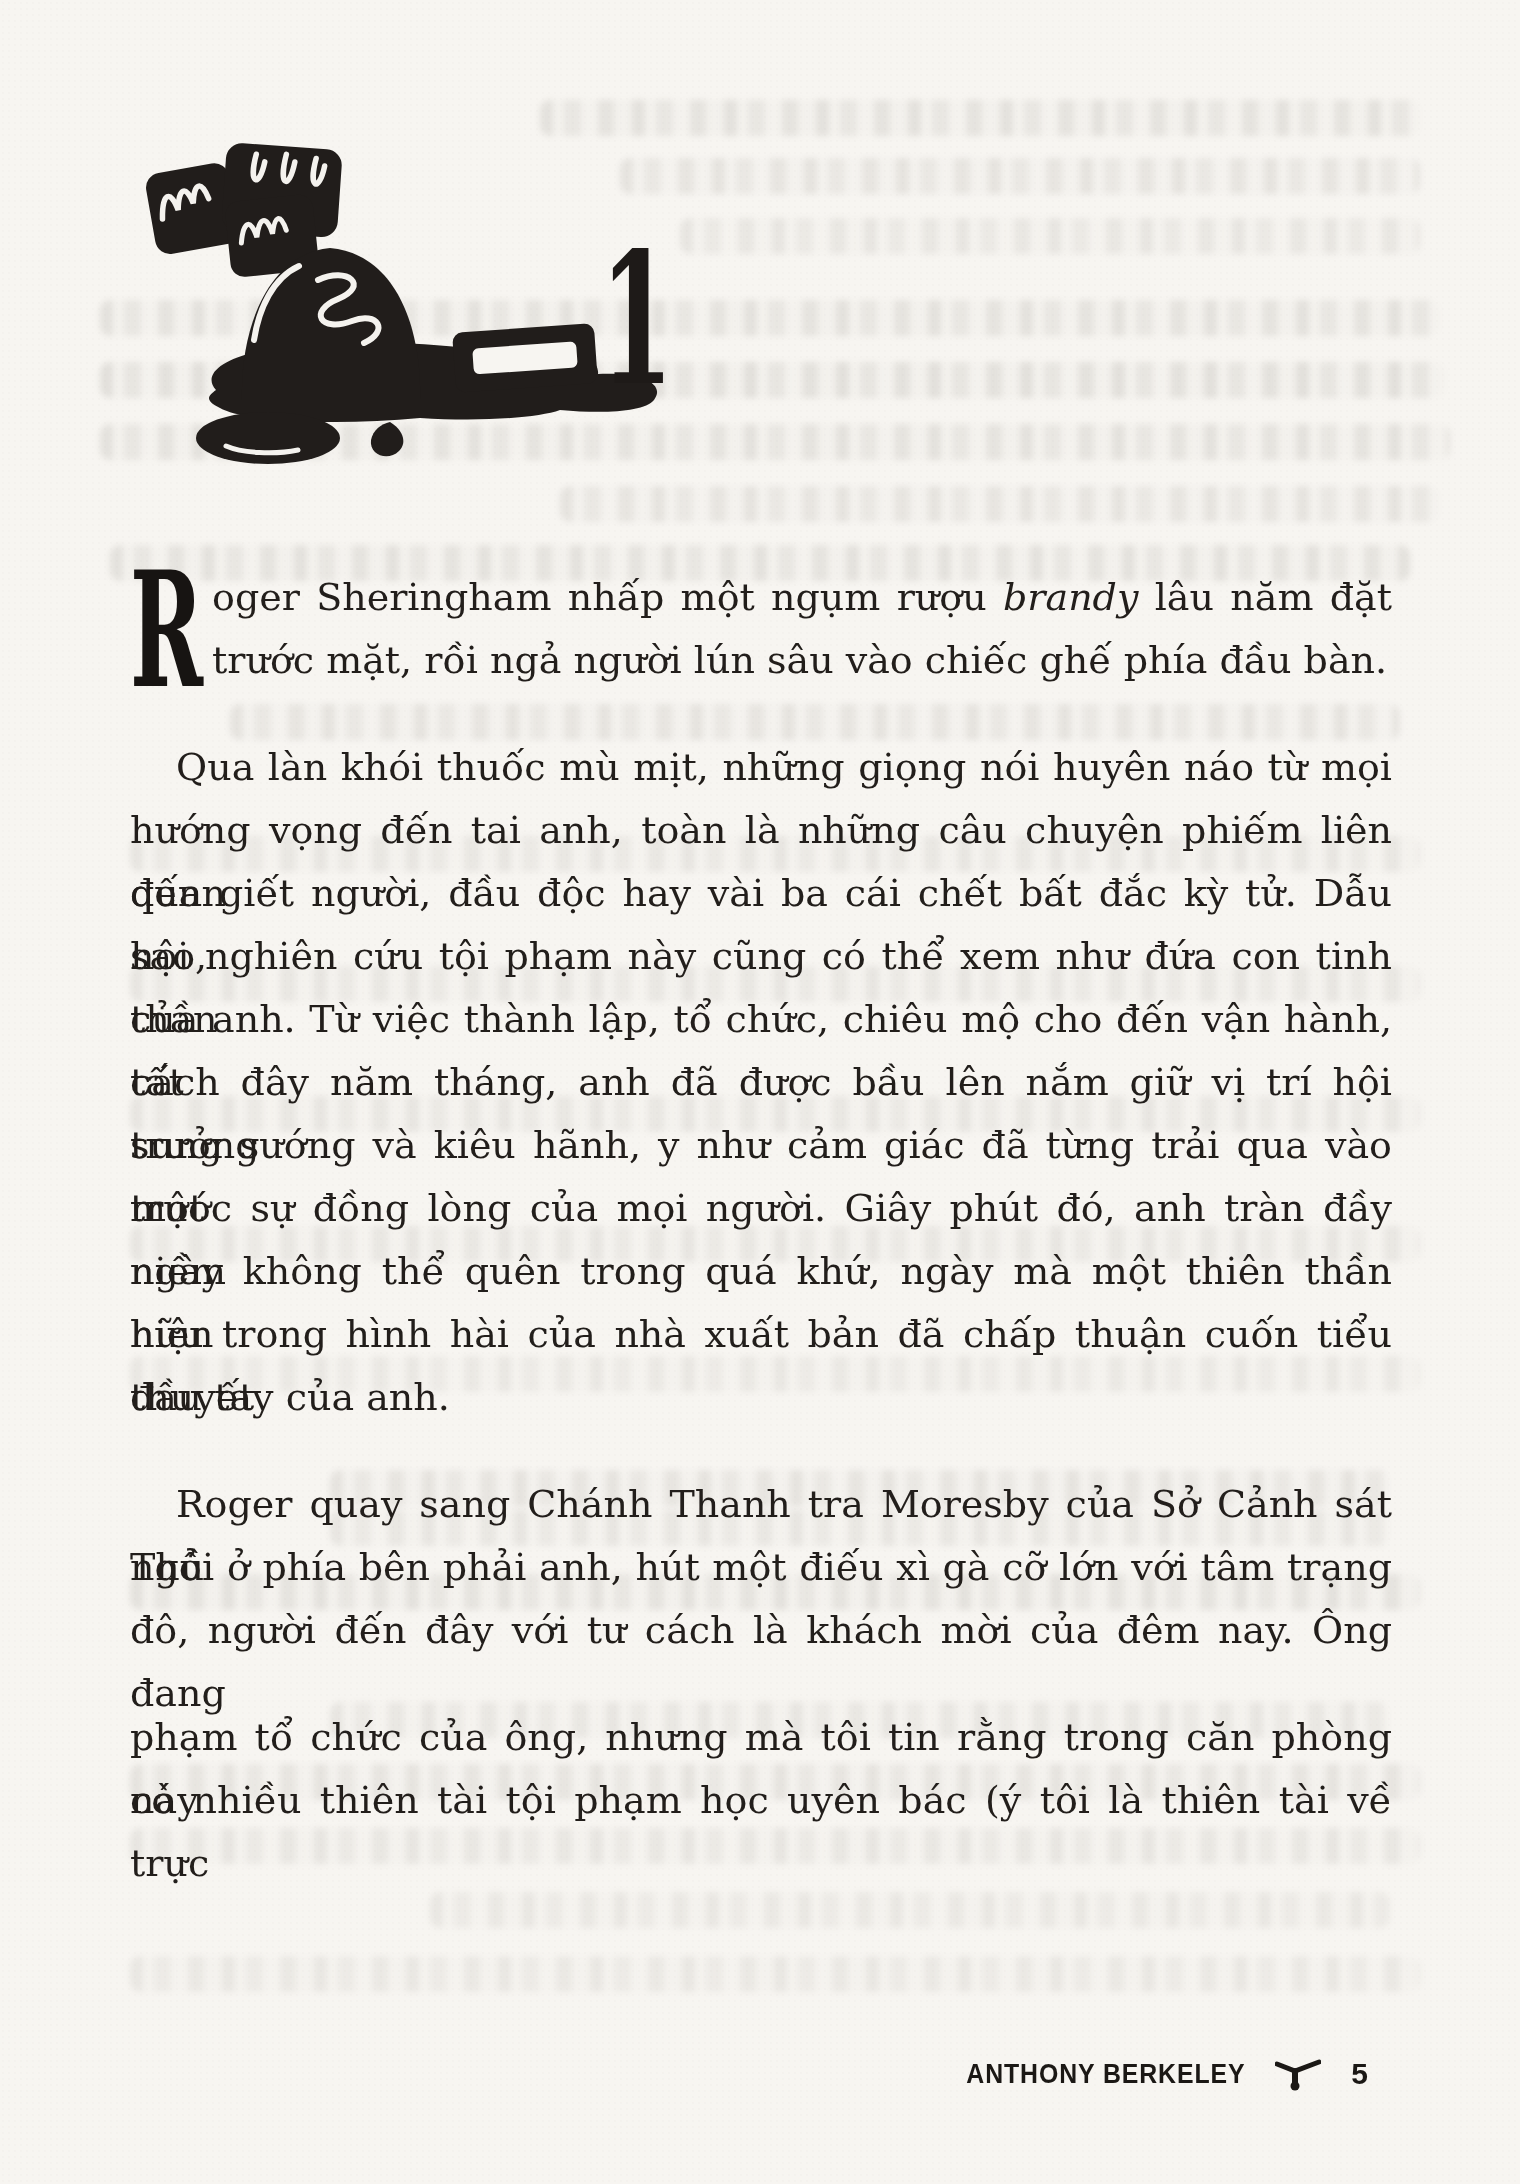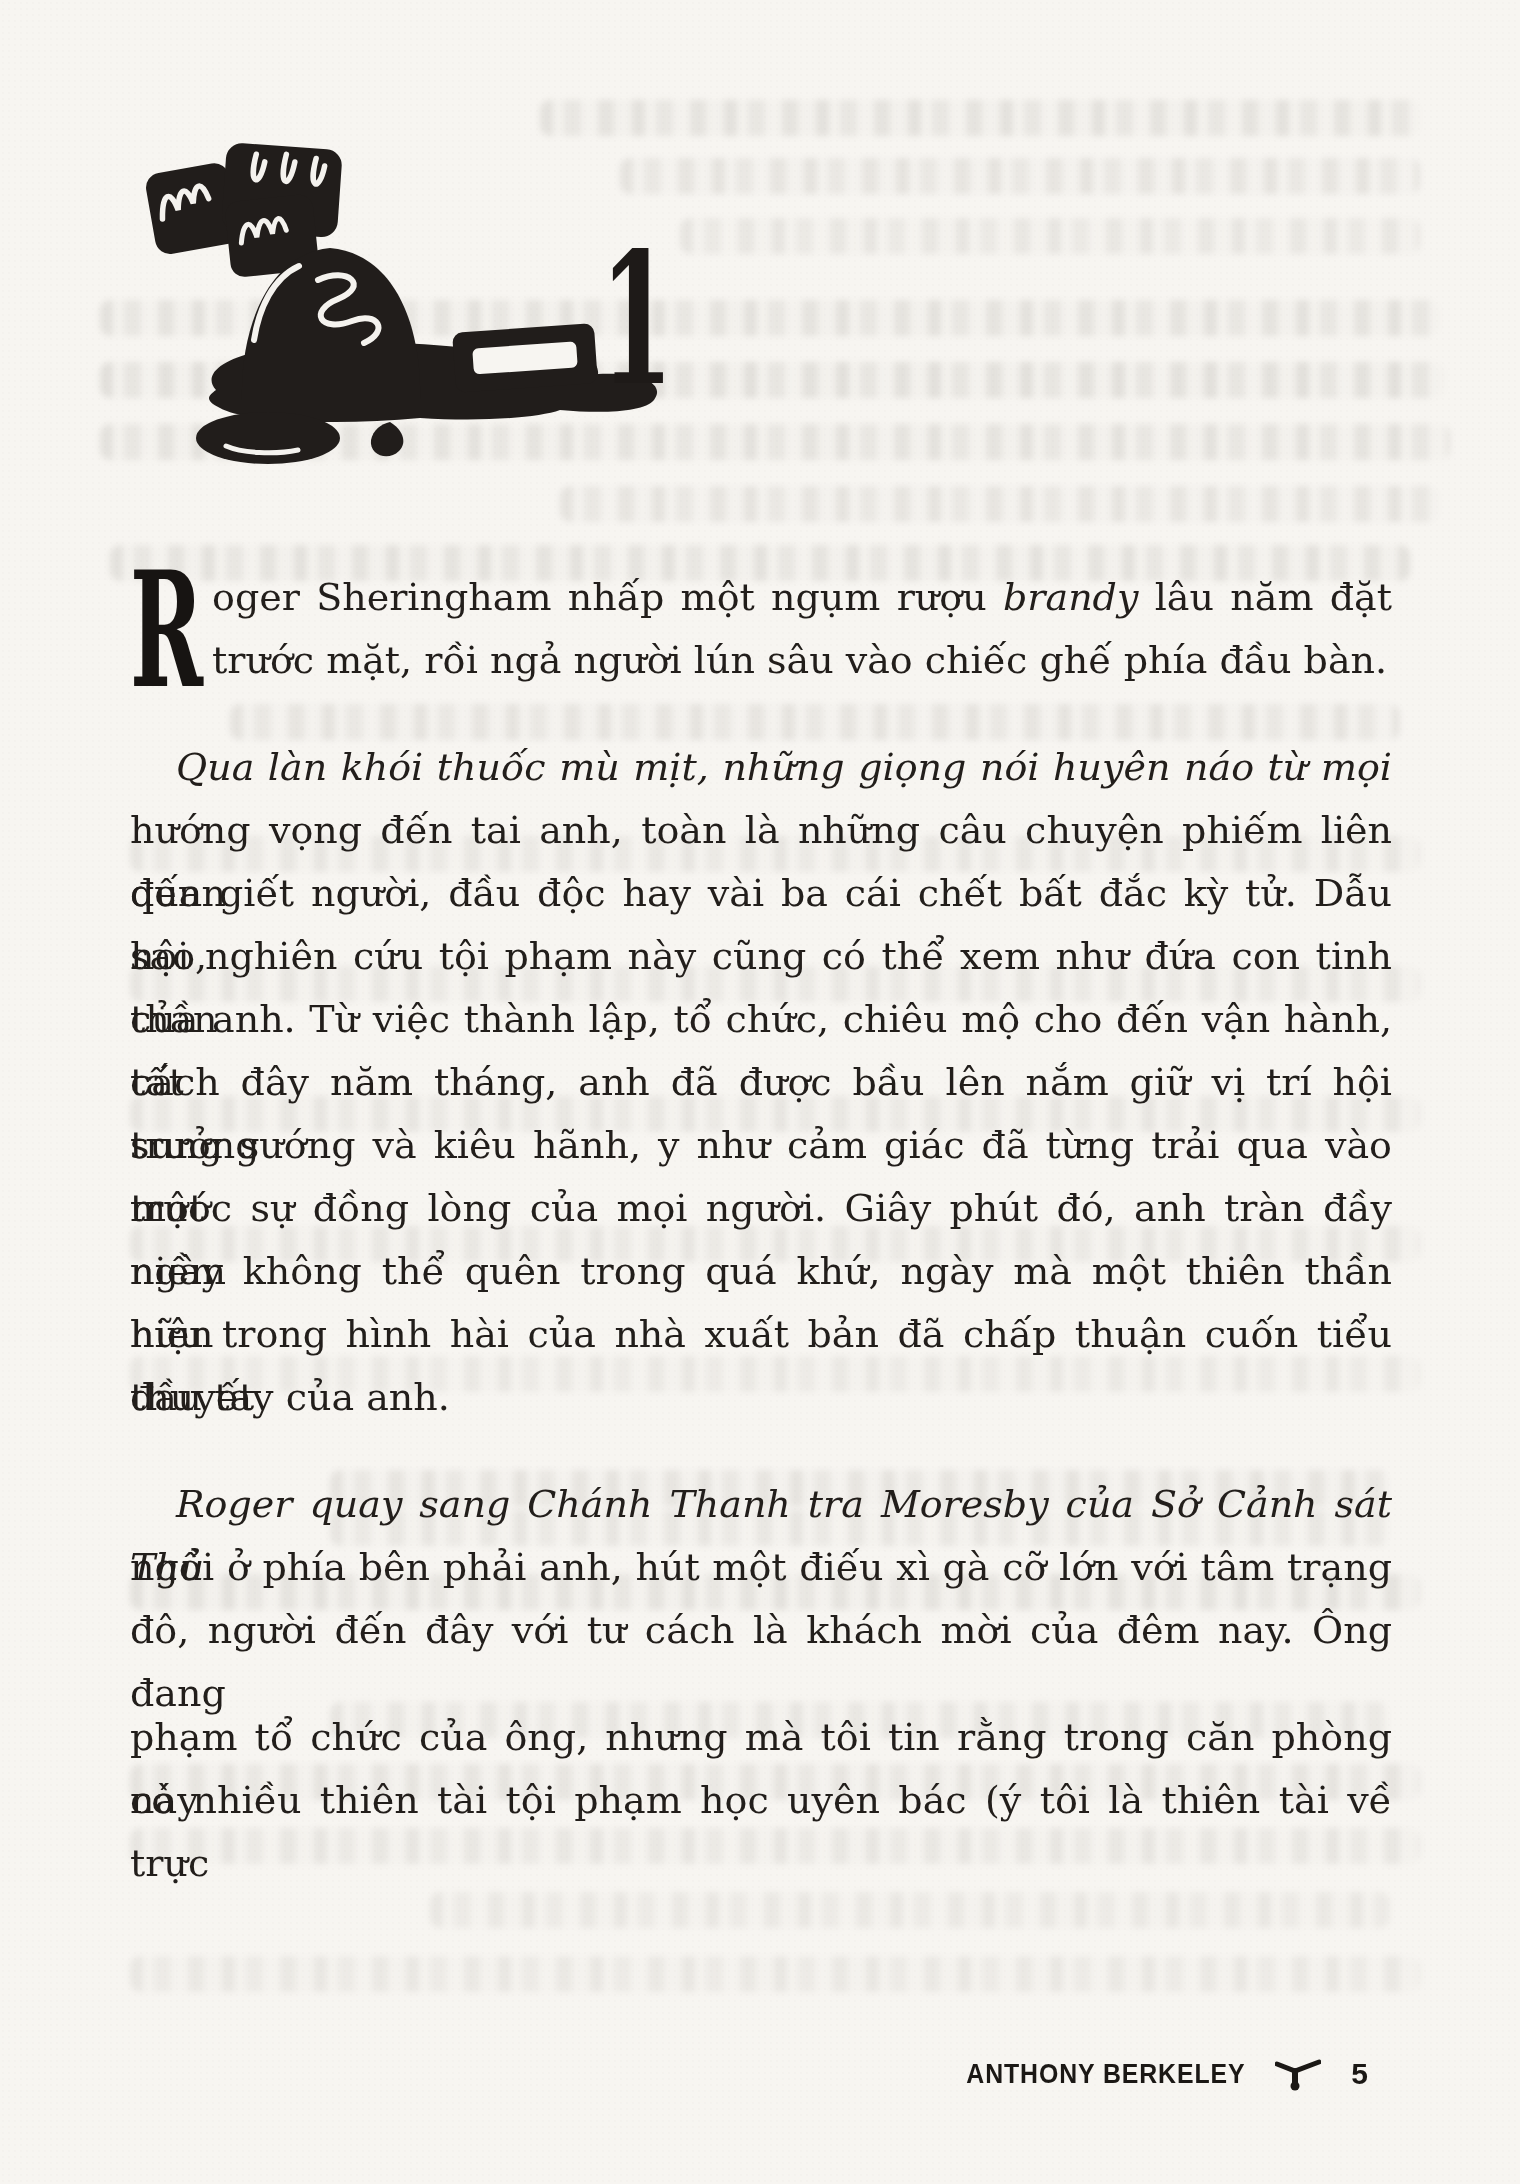--- a/index.html
+++ b/index.html
@@ -29,21 +29,21 @@
     position:absolute;left:600px;top:244px;
     font-size:182px;line-height:150px;font-weight:bold;
     color:#1e1a18;transform:scaleX(0.58);transform-origin:left top;
     letter-spacing:-4px;
   }
   
   .body-text{position:absolute;left:130px;top:566px;width:1262px;font-size:38px;}
   .para{margin-bottom:44px;}
   .line{height:63px;line-height:63px;text-align:justify;text-align-last:justify;overflow:visible;}
   .line.last{text-align-last:left;}
-  .line.indent{text-indent:46px;font-style:italic;}
+  .line.indent{text-indent:46px;}
   .dc-para{display:flex;align-items:flex-start;}
   .dropcap{
     width:66px;flex:0 0 66px;margin-right:16px;margin-top:4px;
     font-size:160px;line-height:120px;font-weight:bold;color:#171412;
     transform:scaleX(0.55);transform-origin:left top;white-space:nowrap;
   }
   .dc-lines{flex:1;min-width:0;}
   
   .footer{
     position:absolute;top:2056px;right:152px;

